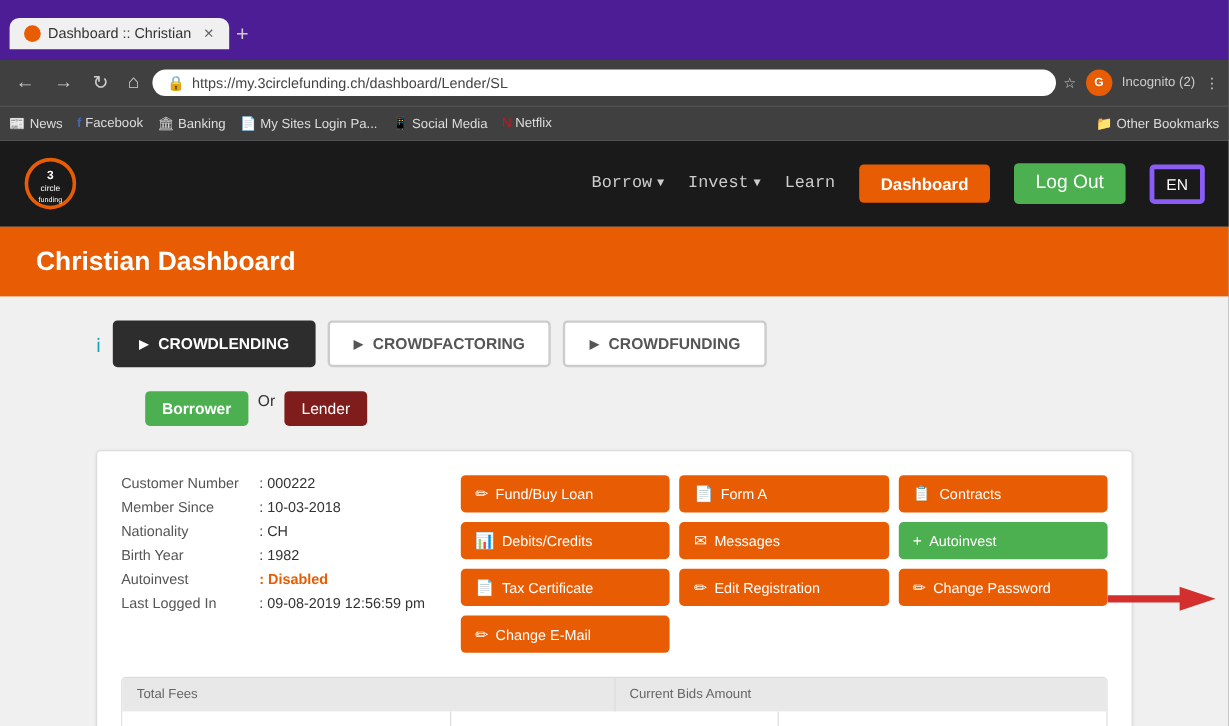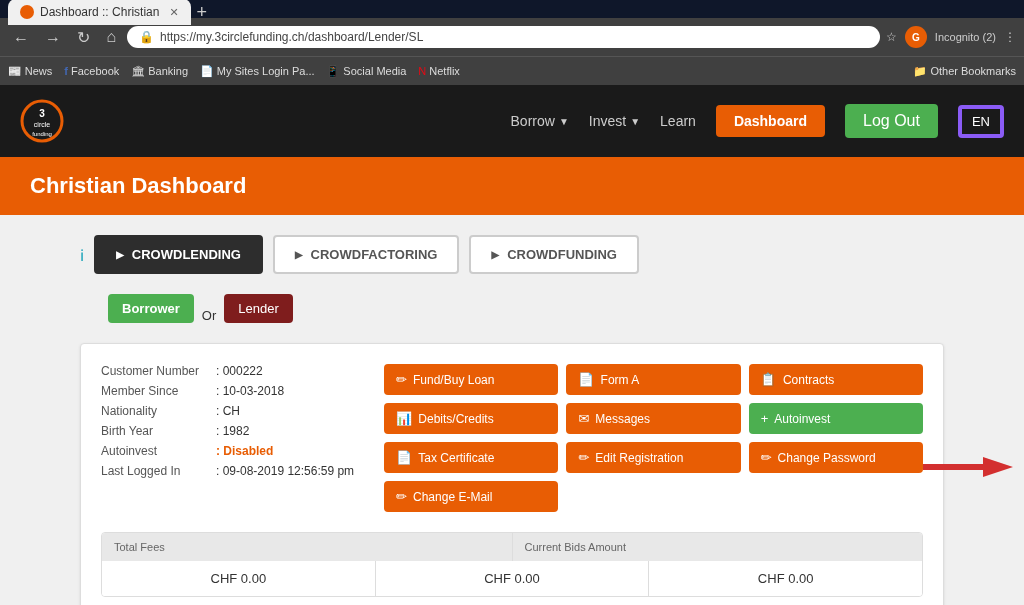--- a/index.html
+++ b/index.html
@@ -1,20 +1,20 @@
 <!DOCTYPE html>
 <html><head>
   <meta charset="utf-8">
   <style>
     * { box-sizing: border-box; margin: 0; padding: 0; }
     body { font-family: Arial, sans-serif; background: #f0f0f0; font-size: 13px; }
 
     
     .browser-chrome { background: #3c3c3c; width: 1024px; }
-    .browser-tabs { background: #0f172a; display: flex; align-items: center; padding: 6px 8px 0; height: 18px; }
+    .browser-tabs { background: #4c1d95; display: flex; align-items: center; padding: 6px 8px 0; height: 50px; }
     .browser-tab { background: #f0f0f0; border-radius: 8px 8px 0 0; padding: 6px 12px; font-size: 12px; display: flex; align-items: center; gap: 6px; color: #333; min-width: 160px; }
     .browser-tab .favicon { width: 14px; height: 14px; background: #e85d04; border-radius: 50%; display: inline-block; }
     .close-tab { color: #666; font-size: 11px; cursor: pointer; margin-left: 4px; }
     .new-tab-btn { color: #ccc; font-size: 18px; margin-left: 6px; cursor: pointer; }
 
     .browser-toolbar { background: #404040; display: flex; align-items: center; padding: 5px 8px; gap: 6px; height: 38px; }
     .nav-btn { background: none; border: none; color: #ccc; font-size: 16px; cursor: pointer; padding: 2px 5px; border-radius: 3px; }
     .url-bar { flex: 1; background: #fff; border: none; border-radius: 20px; padding: 4px 12px; font-size: 12px; color: #333; display: flex; align-items: center; gap: 6px; }
     .url-text { flex: 1; font-size: 12px; color: #444; }
     .browser-actions { display: flex; align-items: center; gap: 8px; color: #ccc; font-size: 12px; }
@@ -27,42 +27,42 @@
     .other-bookmarks { margin-left: auto; color: #ddd; font-size: 11px; }
 
     
     .page-wrapper { background: #f0f0f0; width: 1024px; min-height: 500px; }
 
     
     .navbar { background: #1a1a1a; display: flex; align-items: center; padding: 0 20px; height: 72px; }
     .logo { display: flex; align-items: center; gap: 8px; color: white; }
     .logo-icon { width: 44px; height: 44px; }
     .nav-links { margin-left: auto; display: flex; align-items: center; gap: 20px; }
-    .nav-link { color: #ccc; font-size: 14px; cursor: pointer; display: flex; align-items: center; gap: 4px; }
+    .nav-link { color: #ccc; font-size: 14px; cursor: pointer; display: flex; align-items: center; gap: 4px; font-family: Liberation Mono, monospace; }
     .nav-dropdown-arrow { font-size: 10px; }
     .btn-dashboard { background: #e85d04; color: white; border: none; padding: 8px 18px; border-radius: 4px; font-size: 14px; cursor: pointer; font-weight: bold; }
     .btn-logout { background: #4caf50; color: white; border: none; padding: 8px 18px; border-radius: 4px; font-size: 16px; cursor: pointer; }
     .btn-lang { background: none; border: 4px solid #8b5cf6; color: white; padding: 5px 10px; border-radius: 4px; font-size: 13px; cursor: pointer; }
 
     
     .hero-banner { background: #e85d04; padding: 16px 30px; }
     .hero-title { color: white; font-size: 22px; font-weight: 600; }
 
     
     .main-content { padding: 20px 80px; }
 
     
     .crowd-tabs { display: flex; align-items: center; gap: 10px; margin-bottom: 20px; }
     .info-icon { color: #17a2b8; font-size: 16px; cursor: pointer; }
     .crowd-tab { display: flex; align-items: center; gap: 8px; padding: 10px 20px; border: 2px solid #ccc; border-radius: 4px; cursor: pointer; font-size: 13px; font-weight: 600; color: #555; background: white; }
     .crowd-tab.active { background: #2d2d2d; color: white; border-color: #2d2d2d; }
     .crowd-tab .arrow-icon { font-size: 10px; }
 
     
-    .toggle-row { display: flex; align-items: flex-end; gap: 8px; margin-bottom: 20px; margin-left: 28px; }
+    .toggle-row { display: flex; align-items: flex-start; gap: 8px; margin-bottom: 20px; margin-left: 41px; }
     .btn-borrower { background: #4caf50; color: white; border: none; padding: 7px 14px; border-radius: 4px; font-size: 13px; cursor: pointer; font-weight: bold; }
     .toggle-or { color: #333; font-size: 13px; }
     .btn-lender { background: #7f1d1d; color: white; border: none; padding: 7px 14px; border-radius: 4px; font-size: 13px; cursor: pointer; }
 
     
     .dashboard-card { background: white; border: 1px solid #ddd; border-radius: 4px; padding: 20px; box-shadow: 0 1px 3px rgba(0,0,0,0.1); }
 
     .card-content { display: flex; gap: 30px; }
 
     

